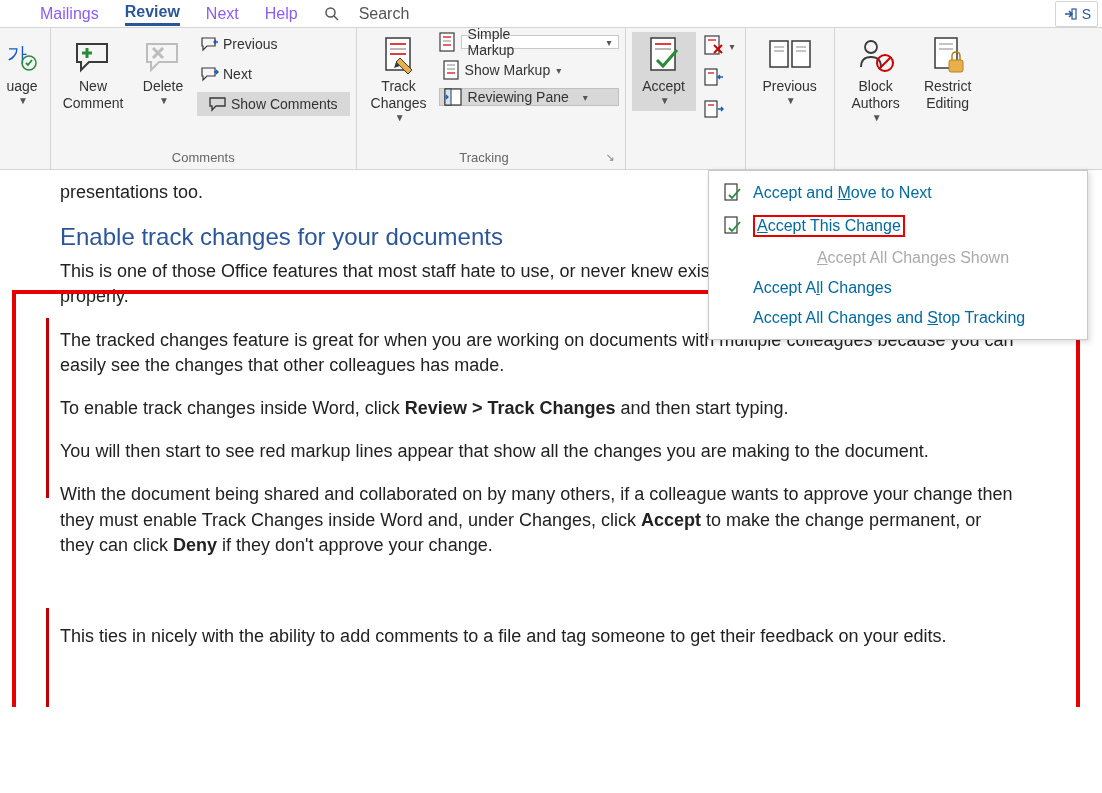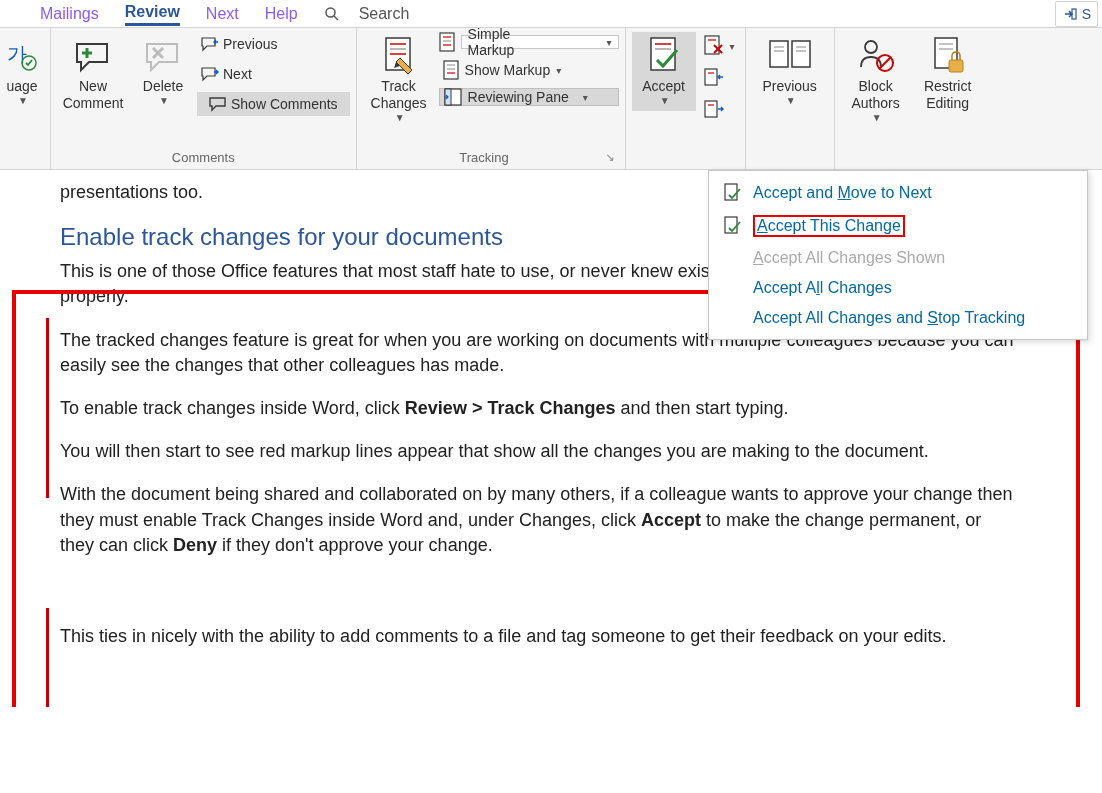--- a/index.html
+++ b/index.html
@@ -19,21 +19,21 @@
 .small-btn { display: flex; align-items: center; gap: 4px; padding: 2px 4px; font-size: 14px; cursor: pointer; height: 24px; }
 .small-btn.highlight { background: #d8d8d8; }
 .stack { display: flex; flex-direction: column; gap: 6px; }
 .drop-caret { font-size: 10px; color: #555; margin-left: 2px; }
 .combo { display: flex; align-items: center; background: #fff; border: 1px solid #c8c8c8; height: 14px; padding: 0 6px; font-size: 14px; gap: 50px; }
 .combo .drop-caret { margin-left: auto; }
 .reviewing-pane { display: flex; align-items: center; background: #d8d8d8; border: 1px solid #c0c0c0; height: 18px; padding: 0 4px; gap: 6px; }
 .launcher { font-size: 11px; color: #888; text-align: right; padding-right: 4px; }
 .accept-menu { position: absolute; top: 142px; left: 708px; width: 380px; background: #fff; border: 1px solid #c8c8c8; box-shadow: 2px 2px 6px rgba(0,0,0,0.15); padding: 6px 0; z-index: 10; }
 .menu-item { display: flex; align-items: center; gap: 10px; padding: 6px 14px; font-size: 16px; color: #0369a1; cursor: pointer; }
-.menu-item.disabled { color: #aaa; cursor: default; }
+.menu-item.disabled { color: #aaa; cursor: default; justify-content: center; }
 .menu-item .menu-ico { width: 20px; display: flex; justify-content: center; }
 .red-box { border: 2px solid #e60000; padding: 0 2px; display: inline-block; text-align: center; }
 .doc-area { padding: 30px 30px 40px 60px; position: relative; }
 .doc-text { width: 960px; font-size: 18px; color: #222; }
 .doc-text p { margin-bottom: 18px; line-height: 1.4; }
 .heading { color: #2b579a; font-size: 24px; font-weight: 400; margin-bottom: 8px; }
 .change-bar { position: absolute; left: 46px; width: 3px; background: #c00000; }
 .bar1 { top: 148px; height: 180px; }
 .bar2 { top: 438px; height: 112px; }
 .big-red-box { position: absolute; border: 4px solid #e60000; left: 12px; top: 120px; width: 1068px; height: 466px; pointer-events: none; }

